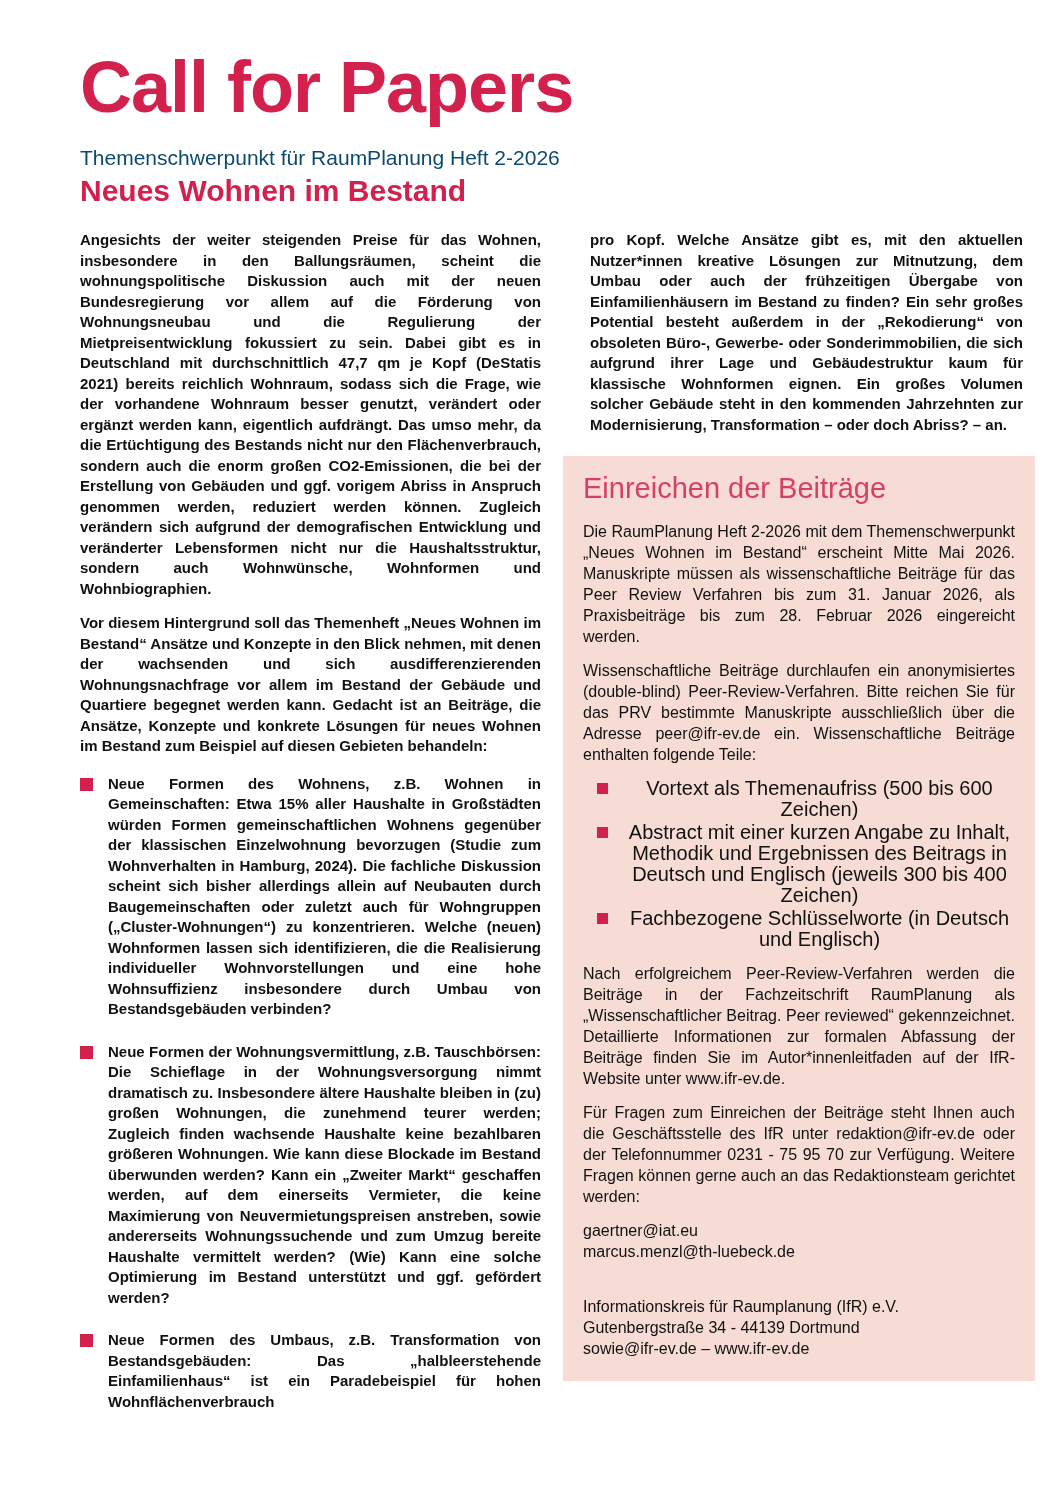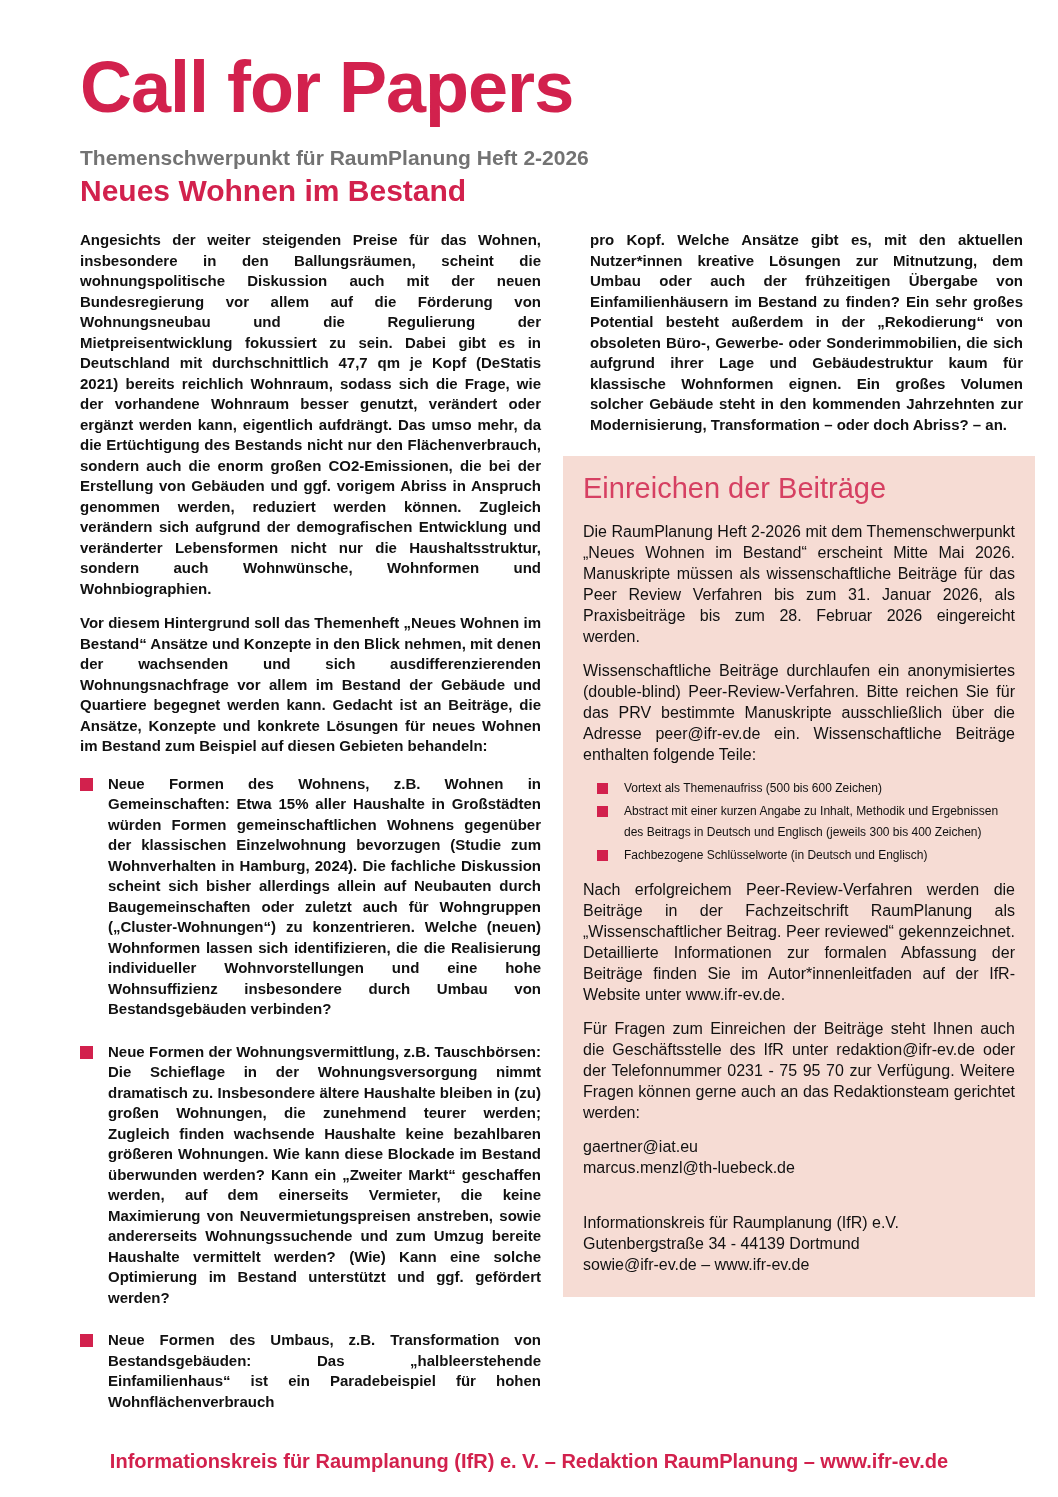--- a/index.html
+++ b/index.html
@@ -18,22 +18,22 @@
     margin: 0;
     font-size: 72px;
     line-height: 1.25;
     font-weight: bold;
     letter-spacing: -1px;
     color: #d2214d;
   }
   .subtitle-topic {
     margin: 14px 0 0 0;
     font-size: 21px;
-    font-weight: bold;
-    color: #737373;
+    font-weight: normal;
+    color: #0c4a6e;
   }
   .subtitle-theme {
     margin: 4px 0 0 0;
     font-size: 30px;
     font-weight: bold;
     color: #d2214d;
   }
   .columns {
     display: flex;
     padding: 22px 23px 0 80px;
@@ -93,24 +93,24 @@
     display: flex;
     align-items: flex-start;
     margin-bottom: 2px;
   }
   .req-item .bullet-sq {
     flex: 0 0 11px;
     width: 11px; height: 11px;
     margin: 5px 16px 0 14px;
   }
   .req-text {
-    font-size: 12px;
+    font-size: 20px;
     line-height: 21px;
     flex: 1;
-    text-align: left;
+    text-align: center;
   }
   .email-line, .address-line {
     font-size: 16px;
     line-height: 21px;
     text-align: left;
   }
   .address-block { margin-top: 34px; }
   .footer {
     position: absolute;
     left: 0; right: 0;
@@ -190,17 +190,14 @@
         <div class="address-block">
           <div class="address-line">Informationskreis für Raumplanung (IfR) e.V.</div>
           <div class="address-line">Gutenbergstraße 34 - 44139 Dortmund</div>
           <div class="address-line">sowie@ifr-ev.de  –  www.ifr-ev.de</div>
         </div>
       </div>
     </div>
 
   </div>
 
-  <div class="footer">
-    <span class="footer-text">Informationskreis für Raumplanung (IfR) e. V. – Redaktion RaumPlanung – www.ifr-ev.de</span>
-  </div>
 
 </div>
 
 </body></html>

